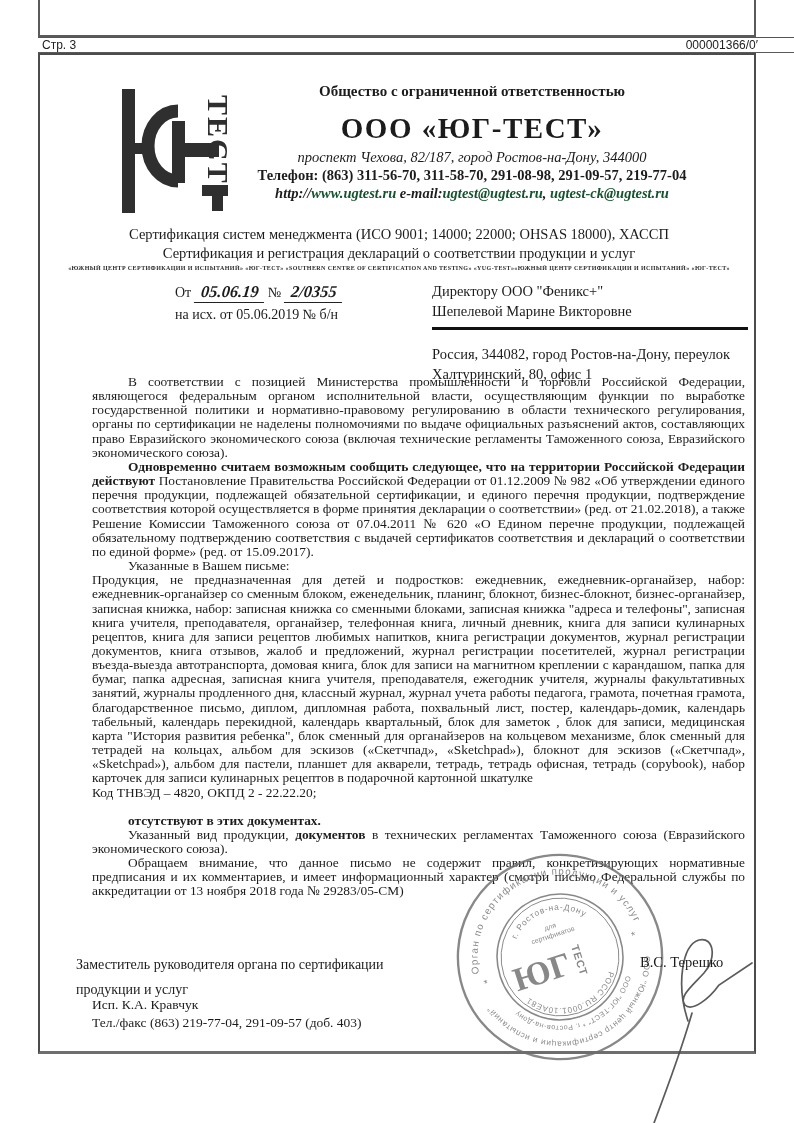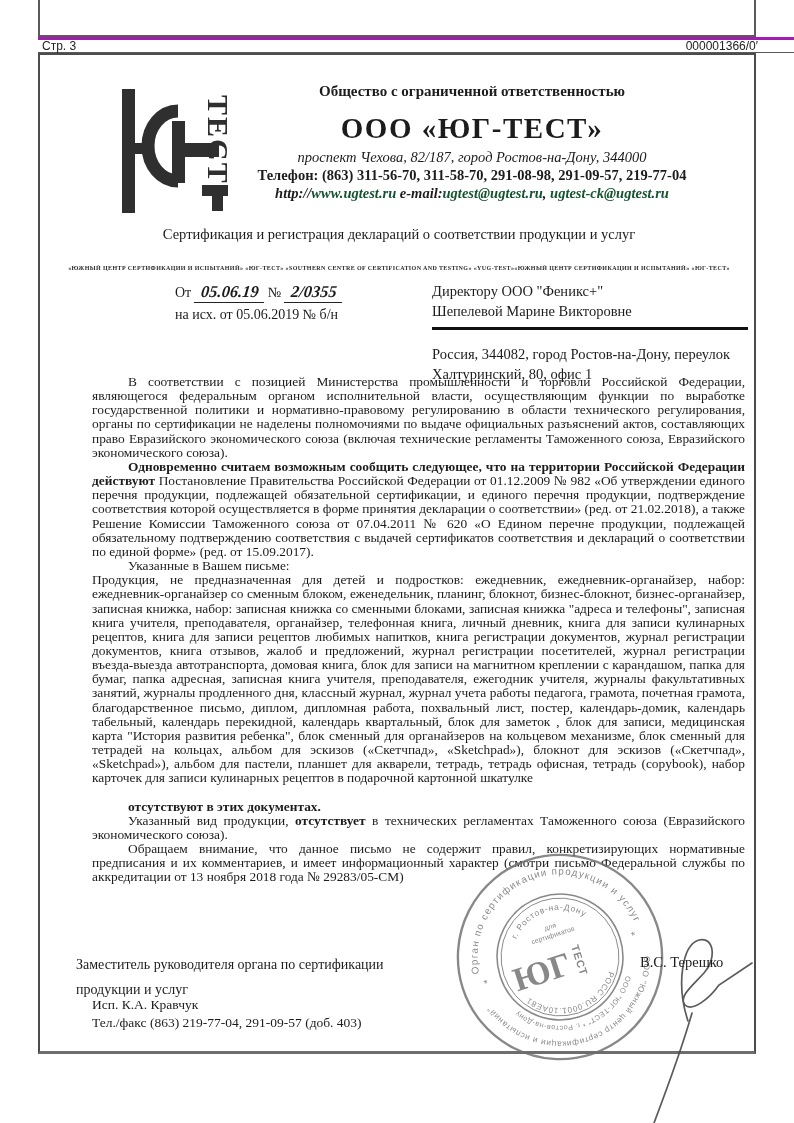--- a/index.html
+++ b/index.html
@@ -3,21 +3,21 @@
 <meta charset="utf-8">
 <style>
   * { margin:0; padding:0; box-sizing:border-box; }
   html,body { width:794px; height:1123px; background:#fff; font-family:"Liberation Serif", serif; color:#1c1c1c; }
   #canvas { position:relative; width:794px; height:1123px; background:#ffffff; overflow:hidden; }
 
   
   #prev-page-box { position:absolute; left:38px; top:0; width:718px; height:37px;
     border-left:2px solid #5a5a5a; border-right:2px solid #5a5a5a; border-bottom:2px solid #5a5a5a; }
   #page-strip { position:absolute; left:38px; top:37px; width:756px; height:16px;
-    border-top:3px solid #a21caf; border-bottom:1px solid #5a5a5a;
+    border-top:1px solid #a21caf; border-bottom:1px solid #5a5a5a;
     font-family:"Liberation Sans", sans-serif; font-size:12px; color:#222;
     display:flex; justify-content:space-between; align-items:center; padding:0 36px 0 4px; }
   #main-box { position:absolute; left:38px; top:53px; width:718px; height:1001px;
     border:2px solid #4c4c4c; border-bottom:3px solid #6e6e6e; background:#fff; }
 
   .abs { position:absolute; }
 
   
   #logo { left:76px; top:30px; width:122px; height:132px; }
   #lh-text { left:168px; top:26px; width:528px; text-align:center; }
@@ -88,20 +88,21 @@
 
     <div id="lh-text" class="abs">
       <div class="lh-org">Общество с ограниченной ответственностью</div>
       <div class="lh-big">ООО «ЮГ-ТЕСТ»</div>
       <div class="lh-addr">проспект Чехова, 82/187, город Ростов-на-Дону, 344000</div>
       <div class="lh-tel"><span class="b">Телефон:</span><span> (863) 311-56-70, 311-58-70, 291-08-98, 291-09-57, 219-77-04</span></div>
       <div class="lh-web"><span>http://</span><span class="ulink">www.ugtest.ru</span><span> e-mail:</span><span class="ulink">ugtest@ugtest.ru</span><span>, </span><span class="ulink">ugtest-ck@ugtest.ru</span></div>
     </div>
 
     <div id="services" class="abs">
+      <div>Сертификация систем менеджмента (ИСО 9001; 14000; 22000; OHSAS 18000), ХАССП</div>
       <div>Сертификация  и регистрация  деклараций  о соответствии  продукции  и услуг</div>
     </div>
 
     <div id="microtext" class="abs">«ЮЖНЫЙ ЦЕНТР СЕРТИФИКАЦИИ И ИСПЫТАНИЙ» «ЮГ-ТЕСТ» «SOUTHERN CENTRE OF CERTIFICATION AND TESTING» «YUG-TEST»«ЮЖНЫЙ ЦЕНТР СЕРТИФИКАЦИИ И ИСПЫТАНИЙ» «ЮГ-ТЕСТ»</div>
 
     <div id="ref-block" class="abs">
       <div>
         <span>От</span>
         <span class="hand hand-ul">05.06.19</span>
         <span>№</span>
@@ -119,23 +120,24 @@
         <div>Россия, 344082, город Ростов-на-Дону, переулок</div>
         <div>Халтуринский, 80, офис 1</div>
       </div>
     </div>
 
     <div id="body-text" class="abs">
       <p>В соответствии с позицией Министерства промышленности и торговли Российской Федерации, являющегося федеральным органом исполнительной власти, осуществляющим функции по выработке государственной политики и нормативно-правовому регулированию в области технического регулирования, органы по сертификации не наделены полномочиями по выдаче официальных разъяснений актов, составляющих право Евразийского экономического союза (включая технические регламенты Таможенного союза, Евразийского экономического союза).</p>
       <p><span class="b">Одновременно считаем возможным сообщить следующее, что на территории Российской Федерации действуют</span><span> Постановление Правительства Российской Федерации от 01.12.2009 № 982 «Об утверждении единого перечня продукции, подлежащей обязательной сертификации, и единого перечня продукции, подтверждение соответствия которой осуществляется в форме принятия декларации о соответствии» (ред. от 21.02.2018), а также Решение Комиссии Таможенного союза от 07.04.2011 № 620 «О Едином перечне продукции, подлежащей обязательному подтверждению соответствия с выдачей сертификатов соответствия и деклараций о соответствии по единой форме» (ред. от 15.09.2017).</span></p>
       <p>Указанные в Вашем письме:</p>
       <p class="noindent">Продукция, не предназначенная для детей и подростков: ежедневник, ежедневник-органайзер, набор: ежедневник-органайзер со сменным блоком, еженедельник, планинг, блокнот, бизнес-блокнот, бизнес-органайзер, записная книжка, набор: записная книжка со сменными блоками, записная книжка "адреса и телефоны", записная книга учителя, преподавателя, органайзер, телефонная книга, личный дневник, книга для записи кулинарных рецептов, книга для записи рецептов любимых напитков, книга регистрации документов, журнал регистрации документов, книга отзывов, жалоб и предложений, журнал регистрации посетителей, журнал регистрации въезда-выезда автотранспорта, домовая книга, блок для записи на магнитном креплении с карандашом, папка для бумаг, папка адресная, записная книга учителя, преподавателя, ежегодник учителя, журналы факультативных занятий, журналы продленного дня, классный журнал, журнал учета работы педагога, грамота, почетная грамота, благодарственное письмо, диплом, дипломная работа, похвальный лист, постер, календарь-домик, календарь табельный, календарь перекидной, календарь квартальный, блок для заметок , блок для записи, медицинская карта "История развития ребенка", блок сменный для органайзеров на кольцевом механизме, блок сменный для тетрадей на кольцах, альбом для эскизов («Скетчпад», «Sketchpad»), блокнот для эскизов («Скетчпад», «Sketchpad»), альбом для пастели, планшет для акварели, тетрадь, тетрадь офисная, тетрадь (copybook), набор карточек для записи кулинарных рецептов в подарочной картонной шкатулке</p>
+      <p class="noindent">Код ТНВЭД –  4820, ОКПД 2 - 22.22.20;</p>
       <div class="gap"></div>
       <p class="b">отсутствуют в этих документах.</p>
-      <p><span>Указанный вид продукции, </span><span class="b">отсутствует</span><span> в технических регламентах Таможенного союза (Евразийского экономического союза).</span></p>
+      <p><span>Указанный вид продукции, </span><span class="b">документов</span><span> в технических регламентах Таможенного союза (Евразийского экономического союза).</span></p>
       <p>Обращаем внимание, что данное письмо не содержит правил, конкретизирующих нормативные предписания и их комментариев, и имеет информационный характер (смотри письмо Федеральной службы по аккредитации от 13 ноября 2018 года № 29283/05-СМ)</p>
     </div>
 
     <div id="sig-title" class="abs">
       <div>Заместитель руководителя органа по сертификации</div>
       <div>продукции и услуг</div>
     </div>
 
     <svg id="stamp" class="abs" viewBox="0 0 220 220" aria-hidden="true">
       <defs>

